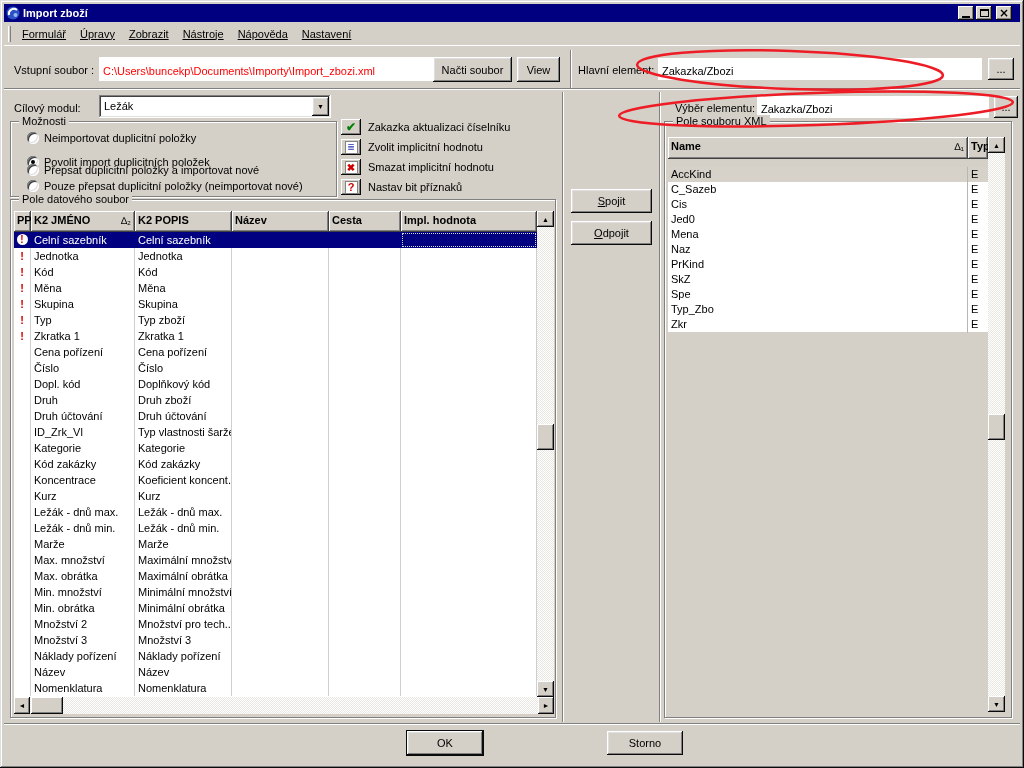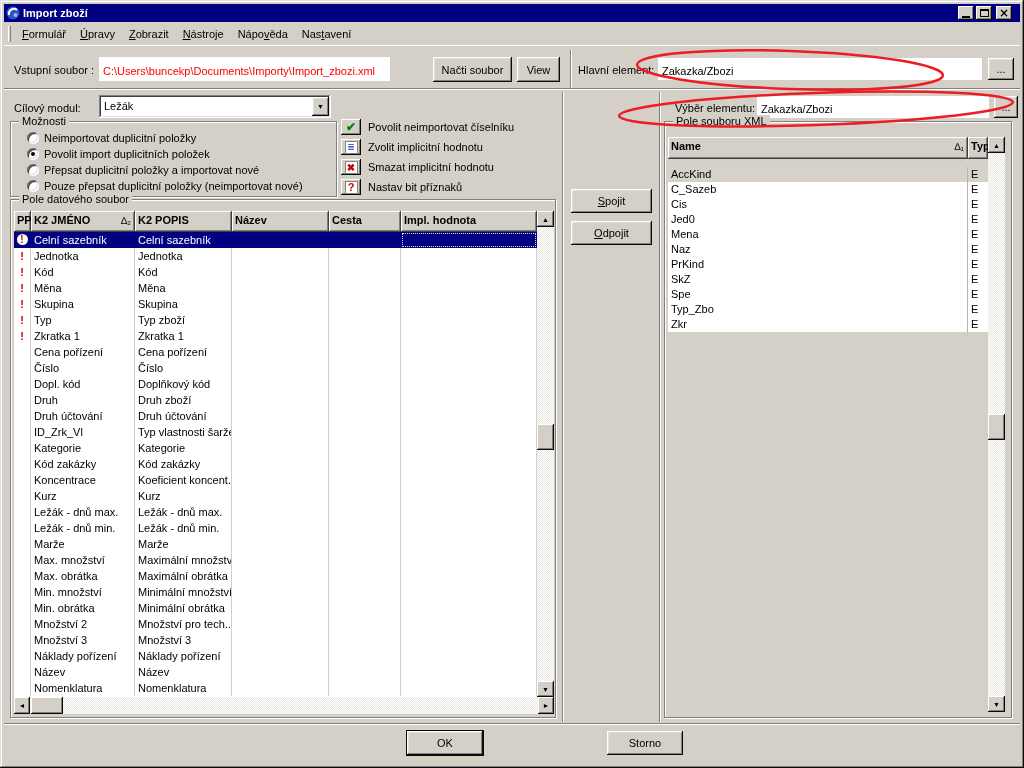--- a/index.html
+++ b/index.html
@@ -19,21 +19,21 @@
   .tbtn { position:absolute; top:2px; width:16px; height:14px; display:flex; align-items:center; justify-content:center;
     background:#d4d0c8; box-shadow: inset -1px -1px 0 #0a0a0a, inset 1px 1px 0 #fff, inset -2px -2px 0 #808080; color:#000; }
   .tbtn-min i { display:block; width:8px; height:2px; background:#000; margin-top:7px; }
   .tbtn-max i { display:block; width:9px; height:8px; border:1px solid #000; border-top:2px solid #000; }
   .tbtn-close { font-weight:bold; font-size:12px; line-height:10px; font-family:"DejaVu Sans", sans-serif; }
   
   #menubar { left:4px; top:22px; width:1016px; height:24px; display:flex; align-items:center;
     border-bottom:1px solid #fff; }
   #menu-grip { width:3px; height:16px; margin-left:4px; margin-right:4px;
     border-left:1px solid #fff; border-right:1px solid #808080; background:#d4d0c8; }
-  .menu-item { padding:3px 7px; }
+  .menu-item { padding:3px 7px;text-decoration:underline; }
   
   .btn { display:flex; align-items:center; justify-content:center; background:#d4d0c8;
     box-shadow: inset -1px -1px 0 #0a0a0a, inset 1px 1px 0 #fff, inset -2px -2px 0 #808080, inset 2px 2px 0 #dfdfdf; }
   .btn.default { outline:1px solid #0a0a0a; }
   .field { background:#fff; box-shadow: inset -1px -1px 0 #fff, inset 1px 1px 0 #808080, inset -2px -2px 0 #dfdfdf, inset 2px 2px 0 #404040; }
   input.field { border:0; padding:3px 4px 0 4px; font:11px "Liberation Sans",sans-serif; width:100%; height:100%; }
   .lbl { white-space:nowrap; }
   .combo-arrow { position:absolute; right:2px; top:2px; bottom:2px; width:17px; font-size:7px; }
   
   .radio-row { position:absolute; left:16px; display:flex; align-items:center; height:14px; }
@@ -105,21 +105,21 @@
         <div class="menu-item"><u>F</u>ormulář</div>
         <div class="menu-item"><u>Ú</u>pravy</div>
         <div class="menu-item"><u>Z</u>obrazit</div>
         <div class="menu-item"><u>N</u>ástroje</div>
         <div class="menu-item">Nápo<u>v</u>ěda</div>
         <div class="menu-item">Nas<u>t</u>avení</div>
       </div>
   </div>
 
   <span class="abs lbl" style="left:14px; top:64px">Vstupní soubor :</span>
-  <div class="abs field" style="left:99px; top:57px; width:291px; height:24px">
+  <div class="abs field" style="left:99px; top:57px; width:335px; height:24px">
     <input class="field" style="box-shadow: none; color: var(--pathred,#ff0000);" readonly="" value="C:\Users\buncekp\Documents\Importy\Import_zbozi.xml">
   </div>
   <div class="abs btn" style="left:433px; top:57px; width:79px; height:25px">
     <span>Načti soubor</span>
   </div>
   <div class="abs btn" style="left:517px; top:57px; width:43px; height:25px">
     <span>View</span>
   </div>
   <div class="abs groove-v" style="left:570px; top:50px; height:38px"></div>
   <span class="abs lbl" style="left:578px; top:64px">Hlavní element:</span>
@@ -137,41 +137,41 @@
     <div class="btn combo-arrow">▼</div>
   </div>
 
   <div class="abs fieldset" style="left:10px; top:121px; width:327px; height:76px">
     <span class="legend">Možnosti</span>
     <div id="options-radios">
         <div class="radio-row" style="top: 9px;">
           <span class="radio"></span>
           <span>Neimportovat duplicitní položky</span>
         </div>
-        <div class="radio-row" style="top: 25px;">
+        <div class="radio-row" style="top: 33px;">
           <span class="radio sel"></span>
           <span>Povolit import duplicitních položek</span>
         </div>
         <div class="radio-row" style="top: 41px;">
           <span class="radio"></span>
           <span>Přepsat duplicitní položky a importovat nové</span>
         </div>
         <div class="radio-row" style="top: 57px;">
           <span class="radio"></span>
           <span>Pouze přepsat duplicitní položky (neimportovat nové)</span>
         </div>
       </div>
   </div>
 
   <div id="tool-rows">
       <div class="tool-row" style="top: 119px;">
         <span class="tool-btn">
           <span class="g-check">✔</span>
         </span>
-        <span>Povolit neimportovat číselníku</span>
+        <span>Zakazka aktualizaci číselníku</span>
       </div>
       <div class="tool-row" style="top: 139px;">
         <span class="tool-btn">
           <span class="gbox">
             <span class="g-list">≣</span>
           </span>
         </span>
         <span>Zvolit implicitní hodnotu</span>
       </div>
       <div class="tool-row" style="top: 159px;">

